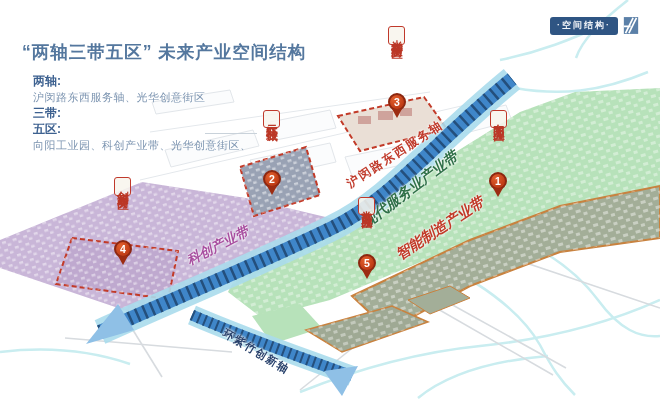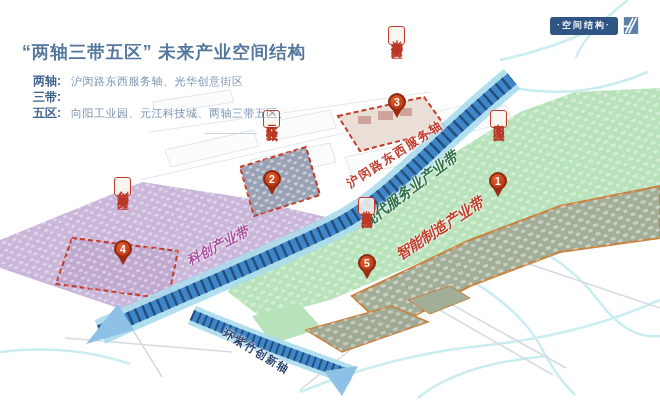--- a/index.html
+++ b/index.html
@@ -10,21 +10,21 @@
 
   
   .logo{position:absolute;left:24px;top:11px;display:flex;align-items:center;gap:5px;}
   .logo-text{font-size:16px;font-weight:700;color:#49719c;letter-spacing:2px;}
   .badge-wrap{position:absolute;left:550px;top:16px;display:flex;align-items:center;gap:5px;}
   .badge{background:#2f5583;color:#f2f5f9;font-size:9px;letter-spacing:2px;
          padding:2px 7px 3px;border-radius:3px;font-weight:700;}
   .title{position:absolute;left:22px;top:40px;font-size:17.5px;font-weight:700;
          color:#54779e;letter-spacing:1px;}
   .legend{position:absolute;left:33px;top:73px;}
-  .legend-row{display:flex;line-height:16px;}
+  .legend-row{display:flex;line-height:16px;flex-direction:column;}
   .legend-label{width:38px;font-size:12px;font-weight:700;color:#3d6190;flex:none;}
   .legend-text{font-size:11px;color:#7d95b1;letter-spacing:0.5px;white-space:nowrap;}
   .leader-line{position:absolute;left:205px;top:133px;width:52px;height:1px;background:#c9d2da;}
 
   
   .rot{position:absolute;text-align:center;white-space:nowrap;font-weight:700;
        text-shadow:0 0 2px #fff,0 0 3px #fff;}
   .hm-text{left:330px;top:146px;width:130px;font-size:12px;letter-spacing:2px;
            color:#c03a2b;transform:rotate(-33deg);}
   .ring-text{left:200px;top:344px;width:112px;font-size:11px;letter-spacing:1.5px;
@@ -202,18 +202,18 @@
   <div class="legend">
     <div class="legend-row">
       <span class="legend-label">两轴:</span>
       <span class="legend-text">沪闵路东西服务轴、光华创意街区</span>
     </div>
     <div class="legend-row">
       <span class="legend-label">三带:</span>
     </div>
     <div class="legend-row">
       <span class="legend-label">五区:</span>
-      <span class="legend-text">向阳工业园、元江科技城、两轴三带五区、</span>
+      <span class="legend-text">向阳工业园、科创产业带、光华创意街区、</span>
     </div>
   </div>
   <div class="leader-line"></div>
 
 </div>
 
 </body></html>

